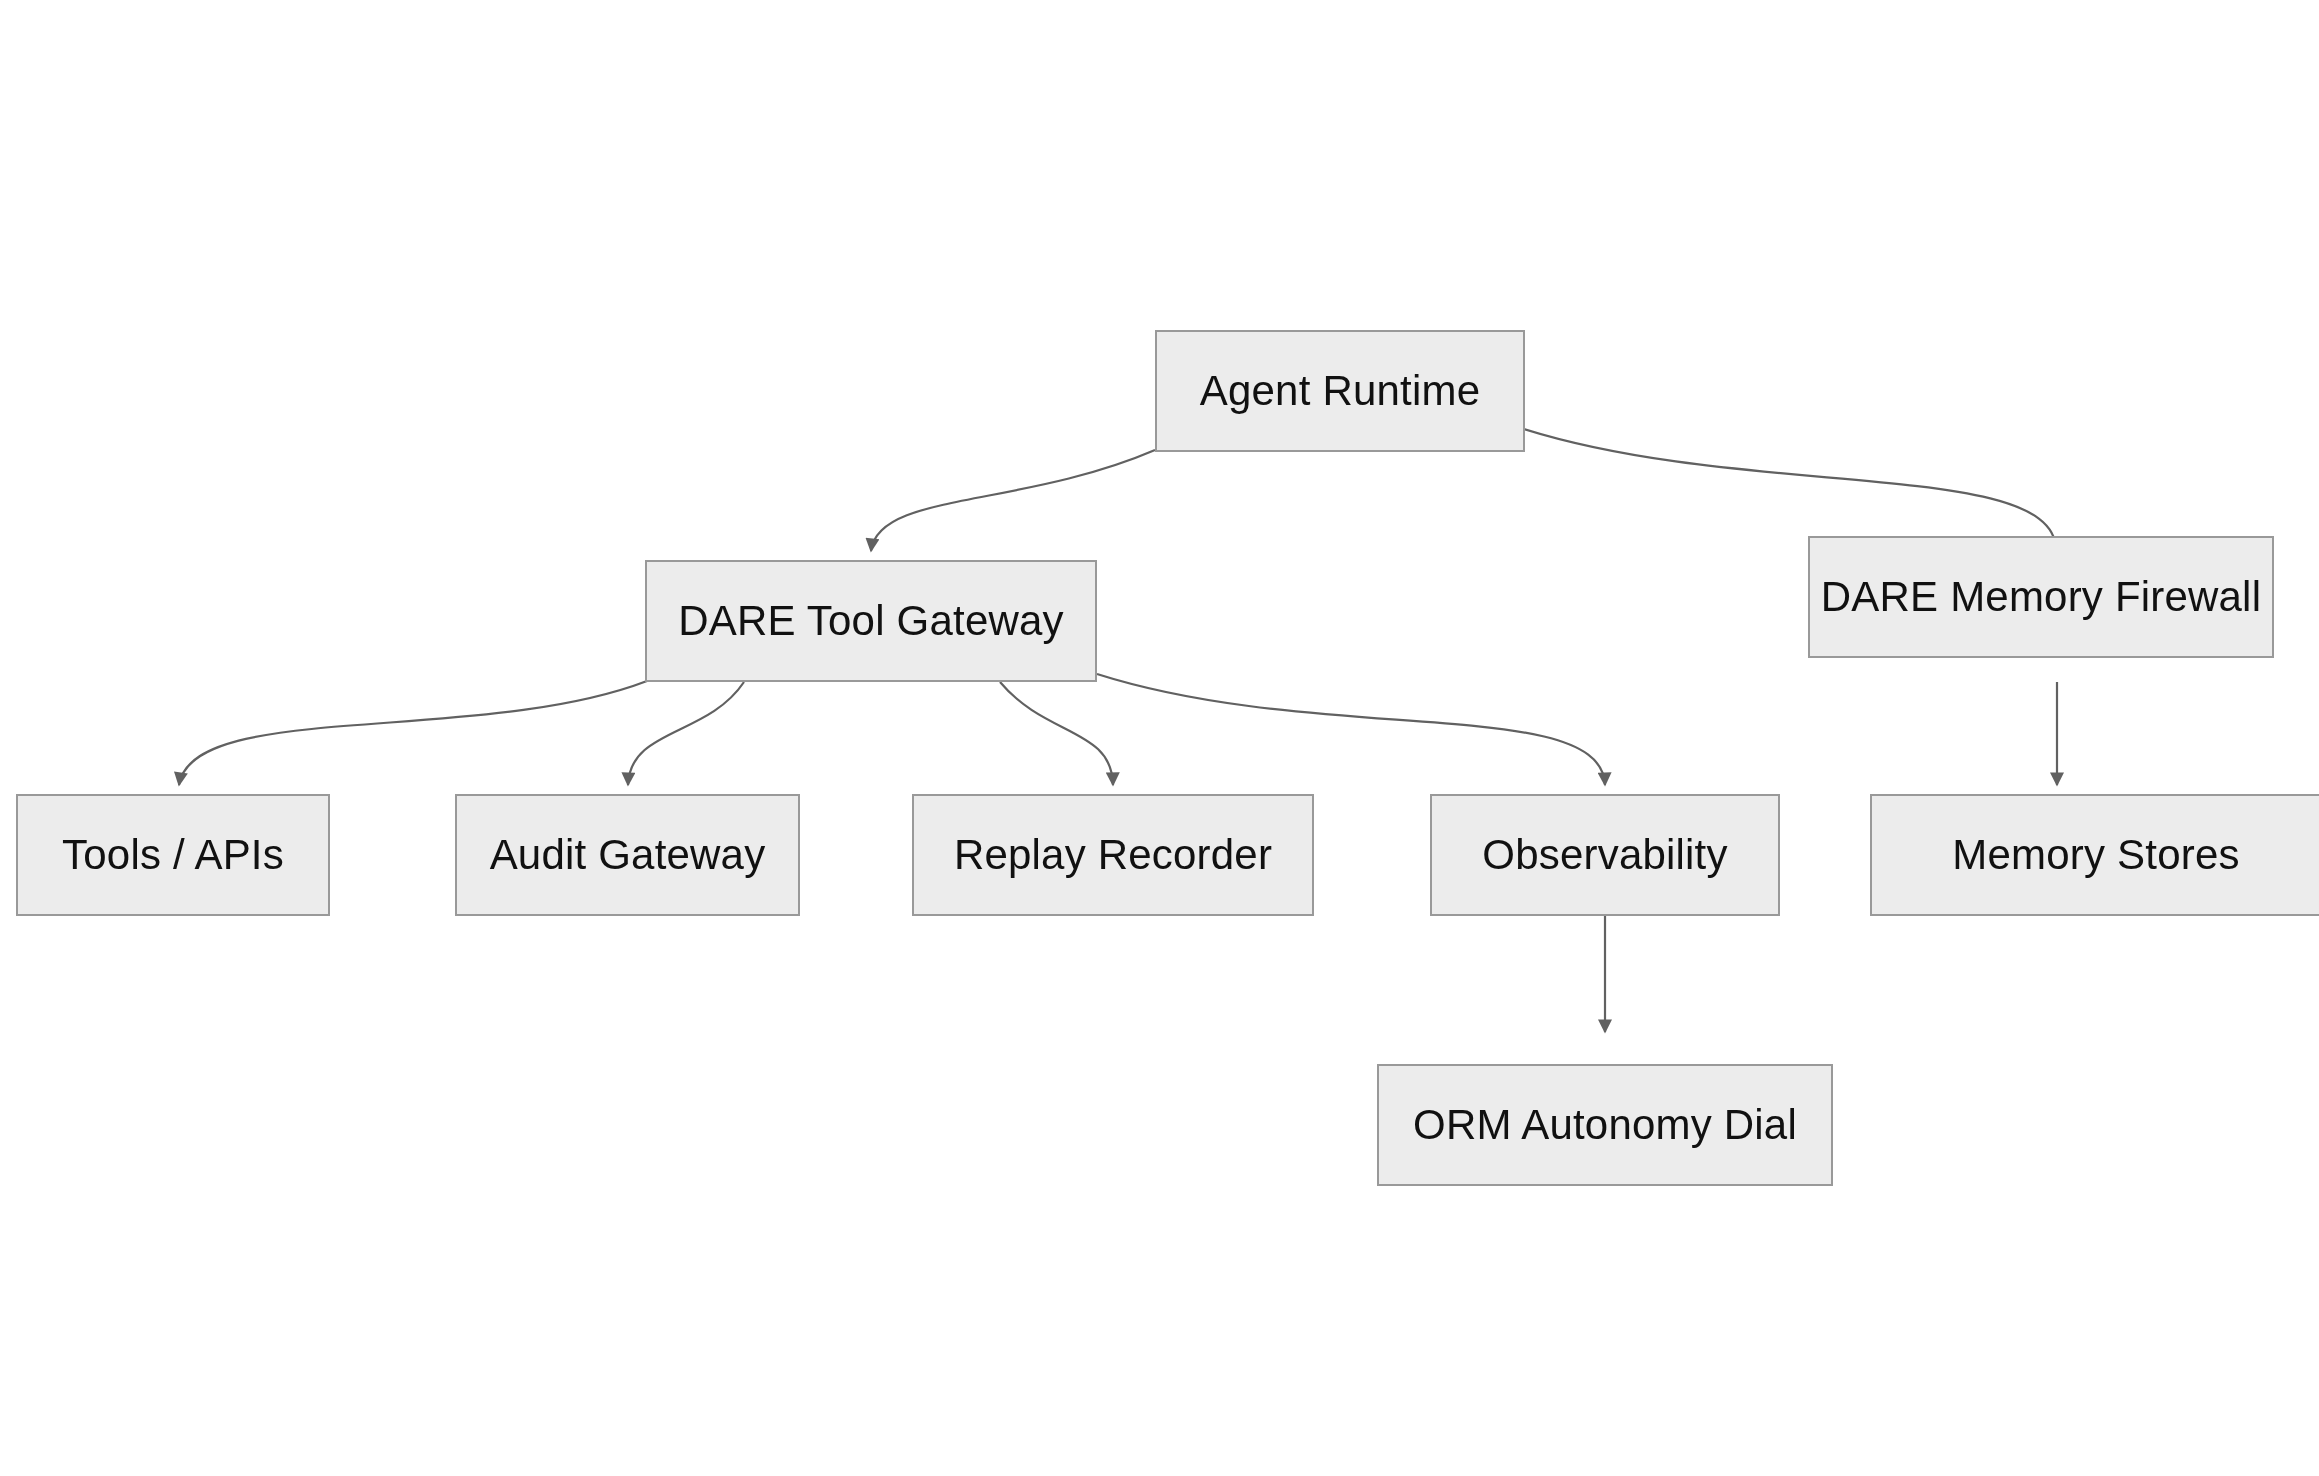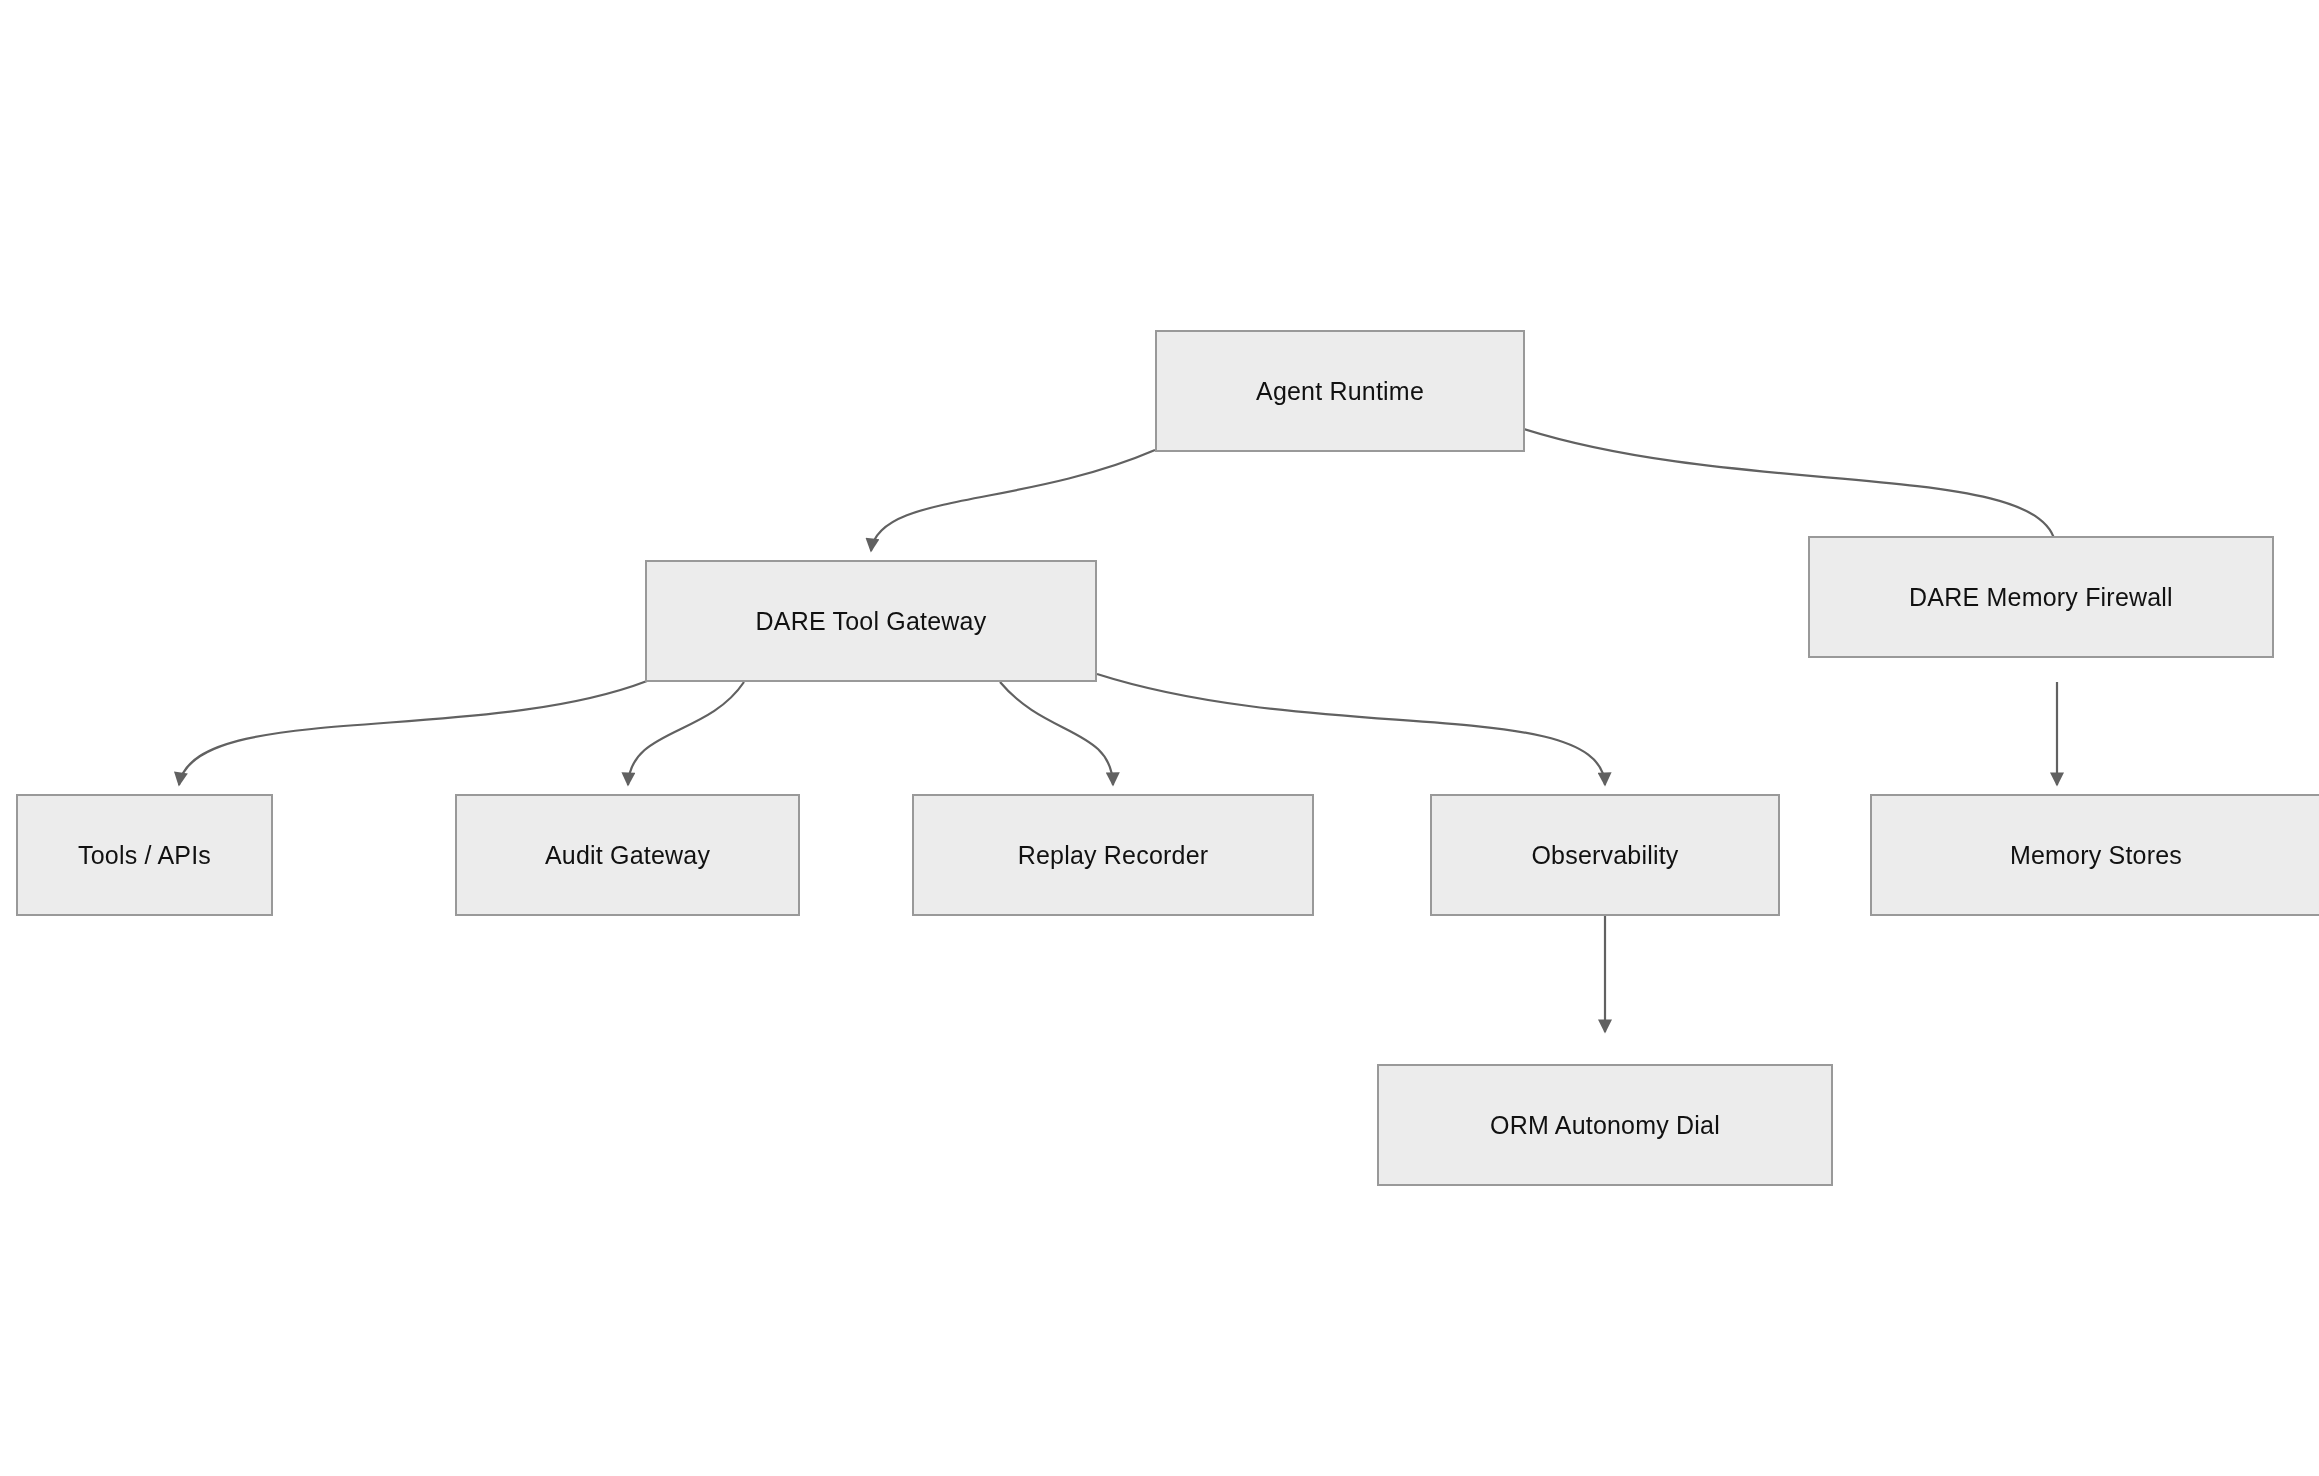--- a/index.html
+++ b/index.html
@@ -32,30 +32,30 @@
     height: 122px;
     box-sizing: border-box;
     background: #ececec;
     border: 2px solid #999999;
     display: flex;
     align-items: center;
     justify-content: center;
   }
   .node-label {
     color: #111111;
-    font-size: 25px;
+    font-size: 42px;
     font-weight: 400;
     white-space: nowrap;
     letter-spacing: 0.2px;
   }
   
   #n-agent-runtime      { left: 1155px; top: 330px;  width: 370px; }
   #n-dare-tool-gateway  { left: 645px;  top: 560px;  width: 452px; }
   #n-dare-memory-firewall { left: 1808px; top: 536px; width: 466px; }
-  #n-tools-apis         { left: 16px;   top: 794px;  width: 257px; }
+  #n-tools-apis         { left: 16px;   top: 794px;  width: 314px; }
   #n-audit-ledger       { left: 455px;  top: 794px;  width: 345px; }
   #n-replay-recorder    { left: 912px;  top: 794px;  width: 402px; }
   #n-observability      { left: 1430px; top: 794px;  width: 350px; }
   #n-memory-stores      { left: 1870px; top: 794px;  width: 452px; }
   #n-orm-autonomy-dial  { left: 1377px; top: 1064px; width: 456px; }
 </style>
 </head>
 <body>
 
 <div class="canvas">

